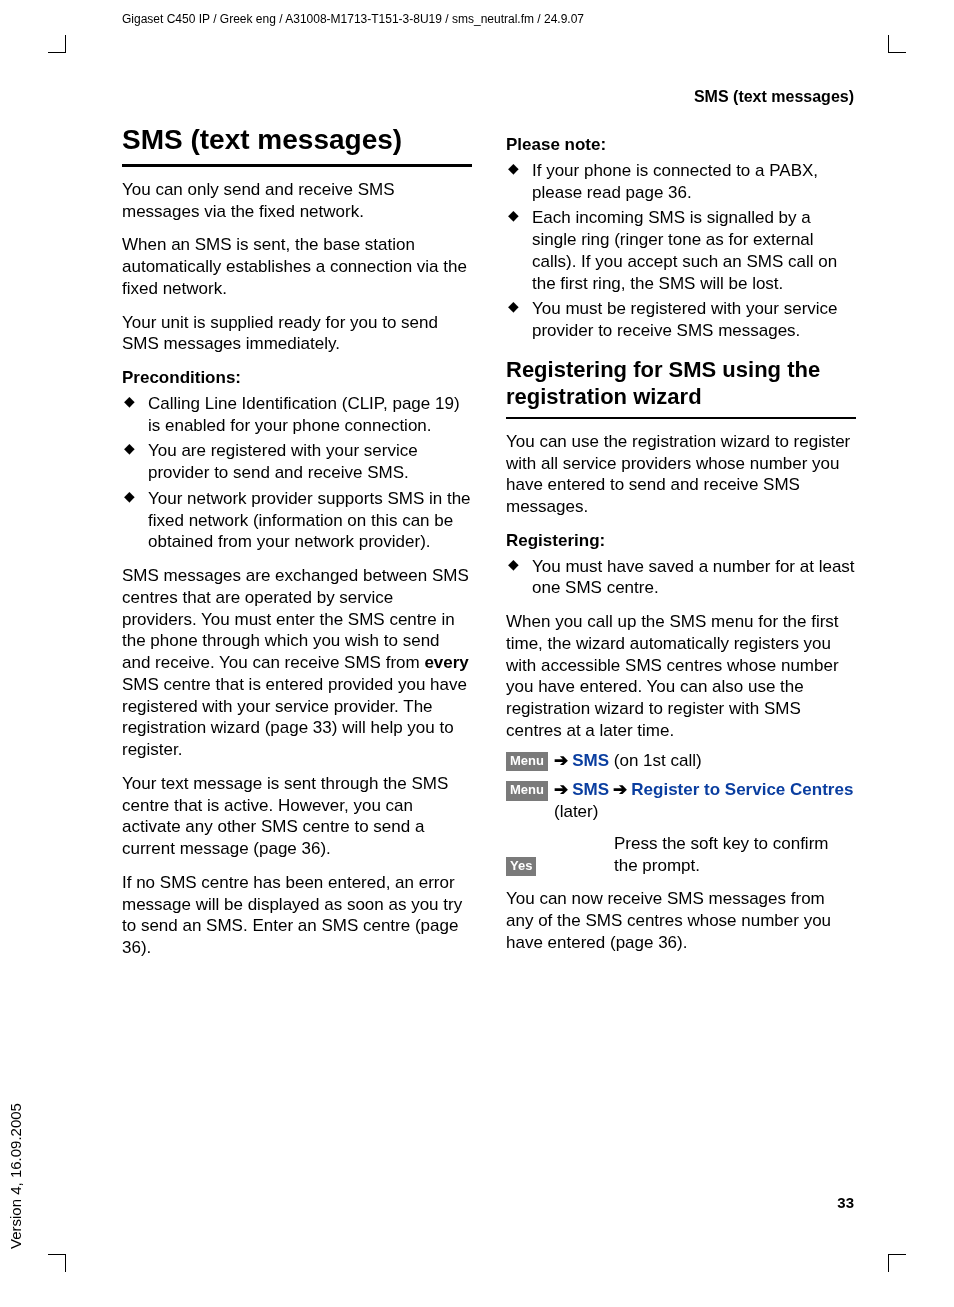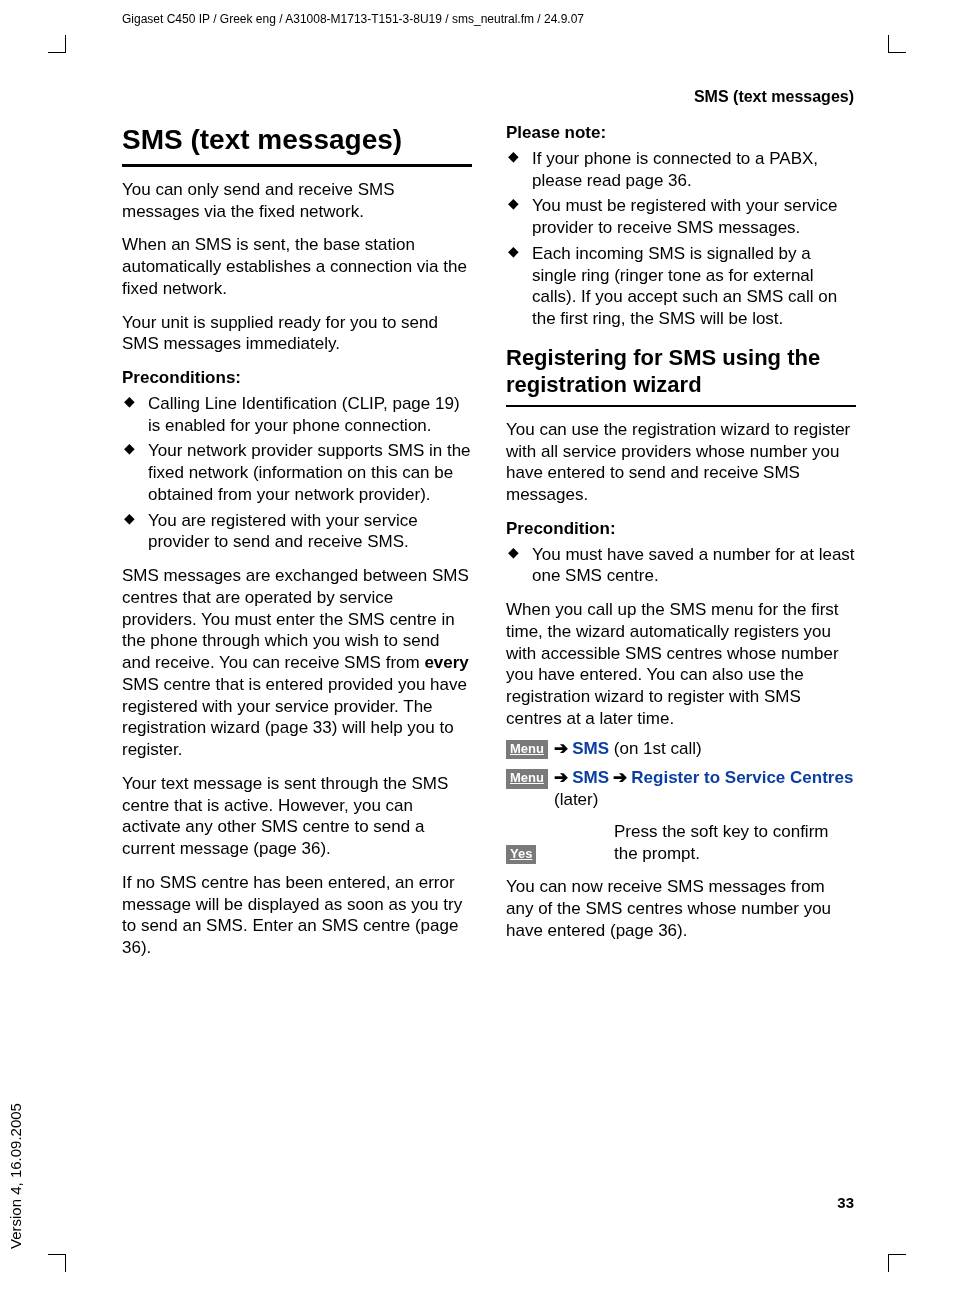--- a/index.html
+++ b/index.html
@@ -47,21 +47,21 @@
   .strong-inline { font-weight: bold; margin-top: 46px; }
   .sub-head { font-weight: bold; margin-top: 12px; font-size: 17px; }
   ul.diamond { list-style: none; margin-top: 4px; }
   ul.diamond li { position: relative; padding-left: 26px; margin-top: 4px; }
   ul.diamond li::before { content: "◆"; position: absolute; left: 2px; top: 0; font-size: 14px; }
   .menu-row { margin-top: 8px; padding-left: 0; }
   .menu-row .indent { display: block; padding-left: 48px; }
   .softkey {
     display: inline-block; background: #7a7a7a; color: #fff;
     font-size: 13px; font-weight: bold; padding: 1px 4px 2px 4px;
-    vertical-align: 1px; margin-right: 2px; text-decoration: underline;
+    vertical-align: 1px; margin-right: 2px;
   }
   .arrow { font-weight: bold; padding: 0 4px; }
   .menu-link { color: #0a3ea0; font-weight: bold; }
   .yes-row { display: flex; margin-top: 10px; align-items: flex-end; }
   .yes-row .key-col { width: 108px; }
   .yes-row .desc-col { flex: 1; }
   .page-num { position: absolute; bottom: 96px; right: 100px; font-weight: bold; font-size: 15px; }
 </style>
 </head>
 <body>
@@ -78,41 +78,41 @@
 <div class="page">
 
   <div class="col">
     <h1 class="section-title">SMS (text messages)</h1>
     <p class="para">You can only send and receive SMS messages via the fixed network.</p>
     <p class="para">When an SMS is sent, the base station automatically establishes a connection via the fixed network.</p>
     <p class="para">Your unit is supplied ready for you to send SMS messages immediately.</p>
     <p class="sub-head">Preconditions:</p>
     <ul class="diamond">
       <li>Calling Line Identification (CLIP, page 19) is enabled for your phone connection.</li>
+      <li>You are registered with your service provider to send and receive SMS.</li>
       <li>Your network provider supports SMS in the fixed network (information on this can be obtained from your network provider).</li>
-      <li>You are registered with your service provider to send and receive SMS.</li>
     </ul>
     <p class="para">
       <span>SMS messages are exchanged between SMS centres that are operated by service providers. You must enter the SMS centre in the phone through which you wish to send and receive. You can receive SMS from </span><span class="strong-inline">every</span><span> SMS centre that is entered provided you have registered with your service provider. The registration wizard (page 33) will help you to register.</span>
     </p>
     <p class="para">Your text message is sent through the SMS centre that is active. However, you can activate any other SMS centre to send a current message (page 36).</p>
     <p class="para">If no SMS centre has been entered, an error message will be displayed as soon as you try to send an SMS. Enter an SMS centre (page 36).</p>
   </div>
 
   <div class="col">
-    <p class="sub-head" style="margin-top:4px">Please note:</p>
+    <p class="sub-head" style="margin-top:16px">Please note:</p>
     <ul class="diamond">
       <li>If your phone is connected to a PABX, please read page 36.</li>
+      <li>Each incoming SMS is signalled by a single ring (ringer tone as for external calls). If you accept such an SMS call on the first ring, the SMS will be lost.</li>
       <li>You must be registered with your service provider to receive SMS messages.</li>
-      <li>Each incoming SMS is signalled by a single ring (ringer tone as for external calls). If you accept such an SMS call on the first ring, the SMS will be lost.</li>
     </ul>
 
     <h2 class="sub-title">Registering for SMS using the registration wizard</h2>
     <p class="para">You can use the registration wizard to register with all service providers whose number you have entered to send and receive SMS messages.</p>
-    <p class="sub-head">Precondition:</p>
+    <p class="sub-head">Registering:</p>
     <ul class="diamond">
       <li>You must have saved a number for at least one SMS centre.</li>
     </ul>
     <p class="para">When you call up the SMS menu for the first time, the wizard automatically registers you with accessible SMS centres whose number you have entered. You can also use the registration wizard to register with SMS centres at a later time.</p>
 
     <div class="menu-row">
       <span class="softkey">Menu</span><span class="arrow">➔</span><span class="menu-link">SMS</span><span> (on 1st call)</span>
     </div>
 
     <div class="menu-row">

